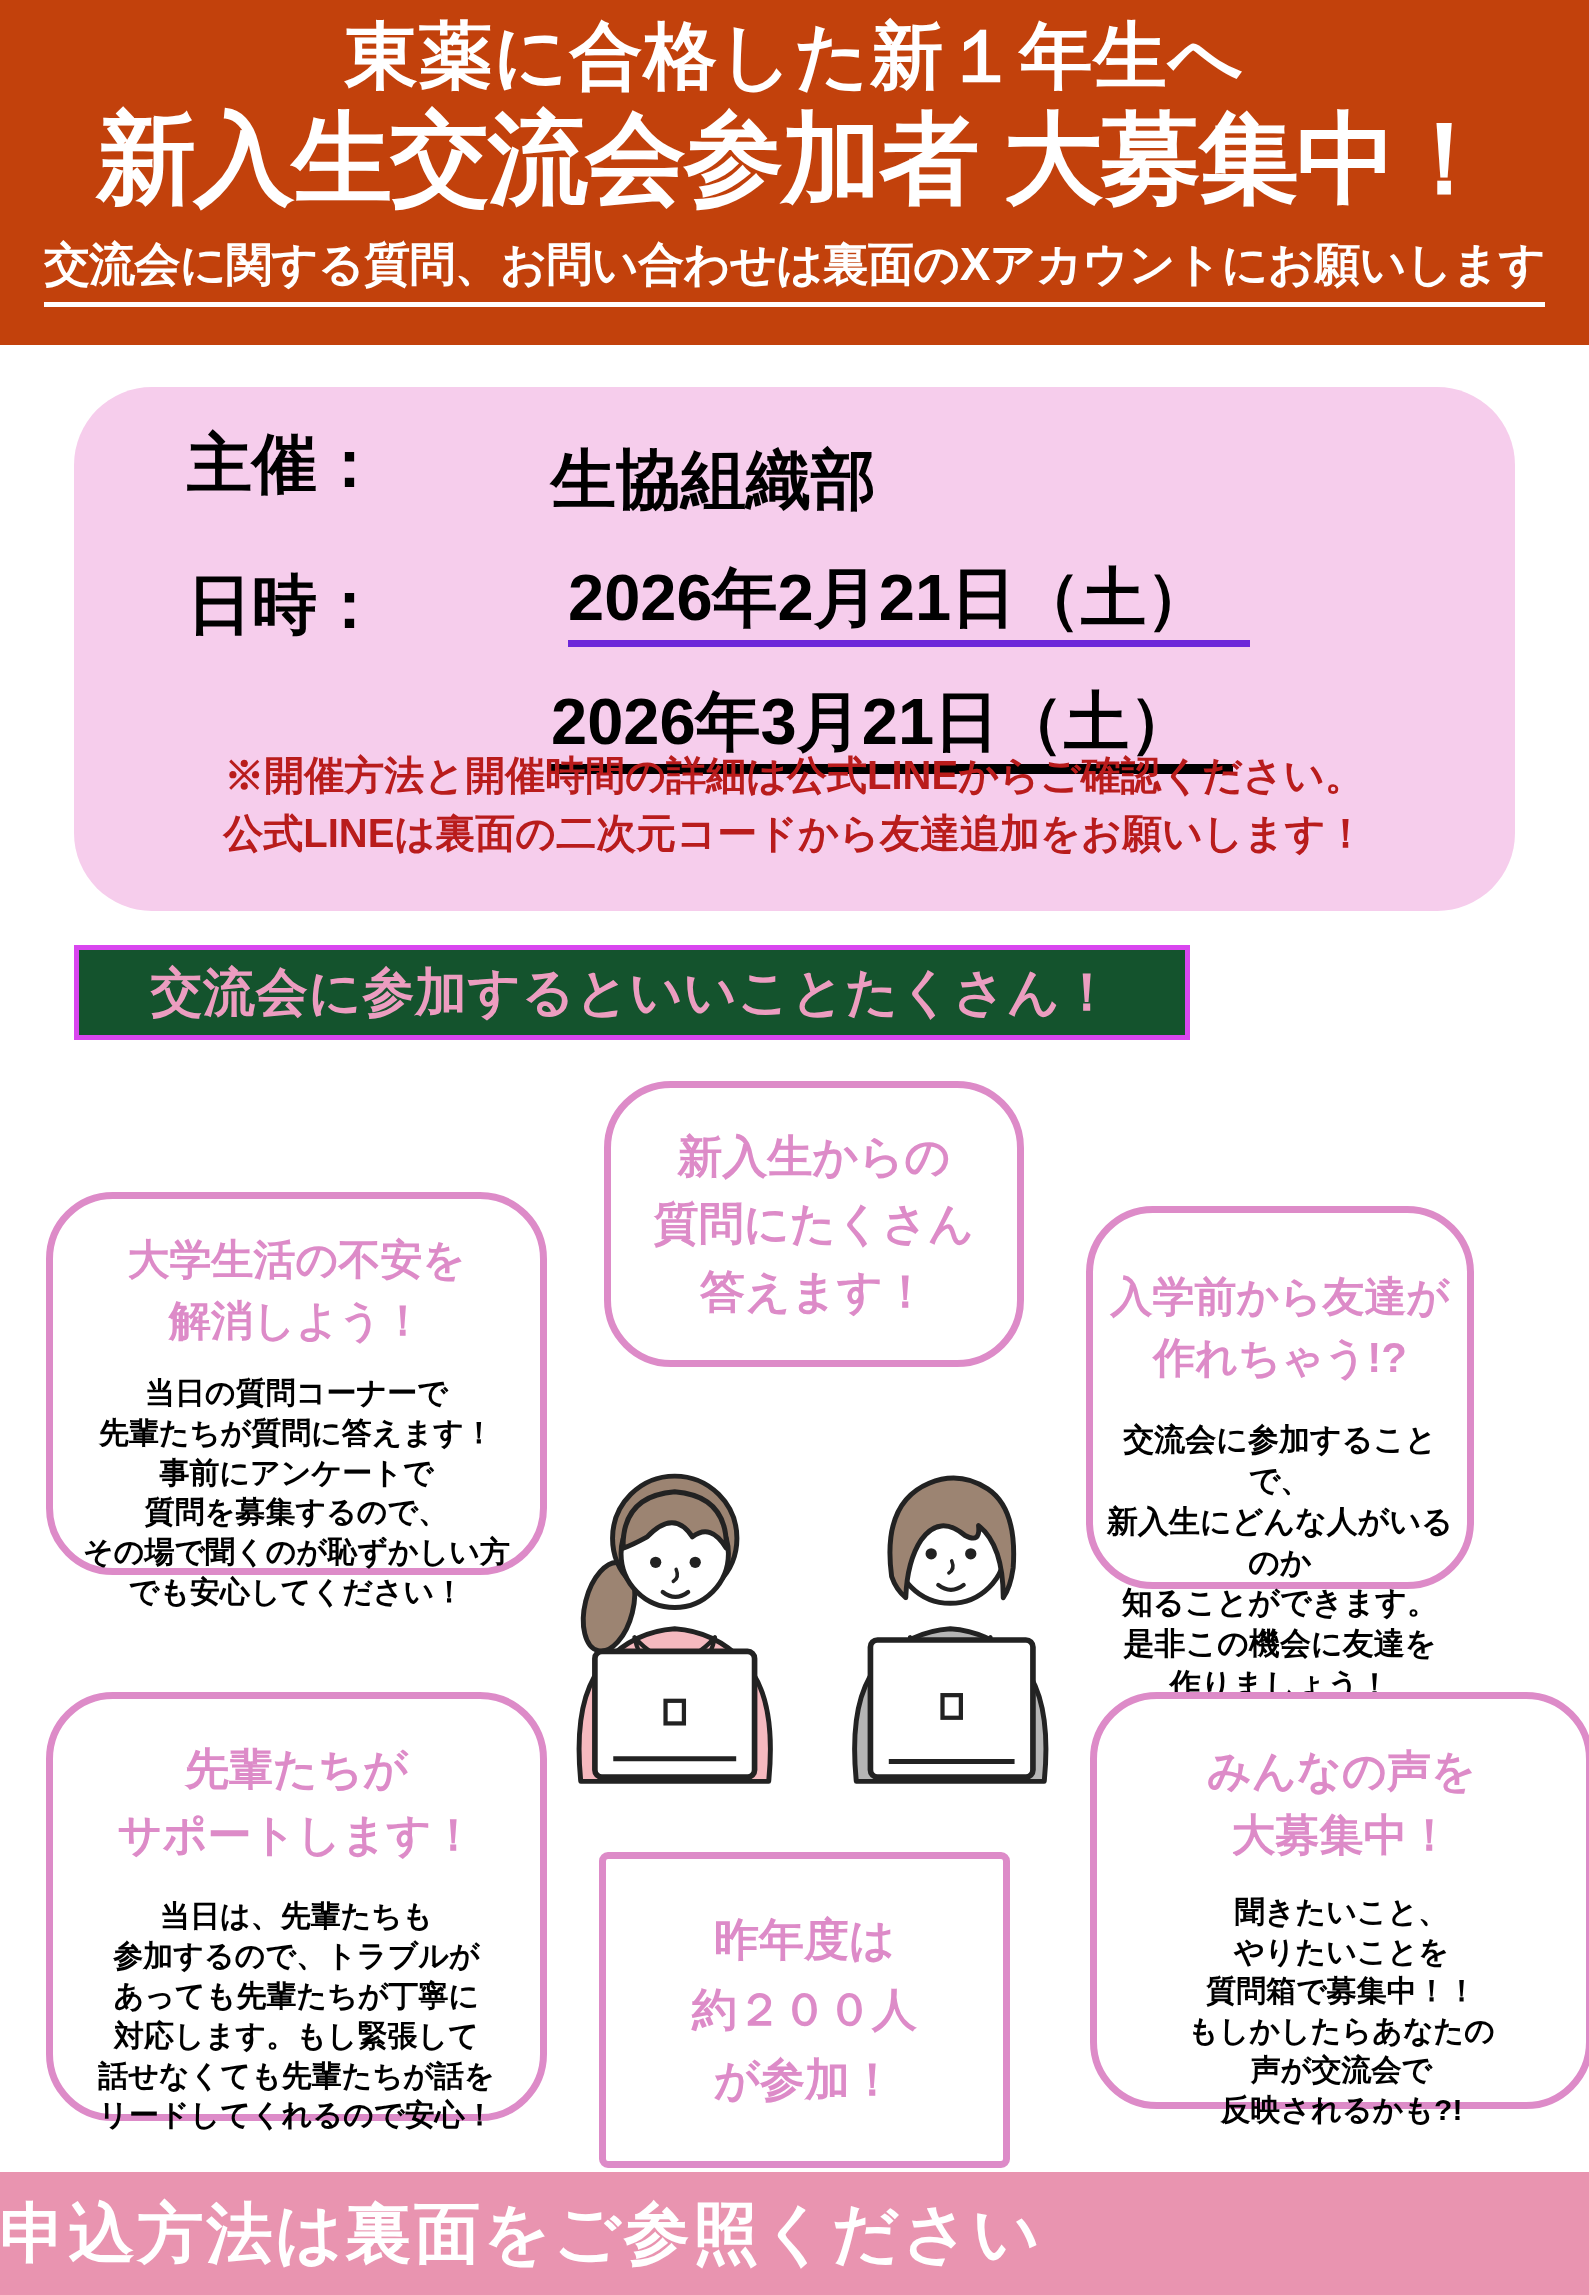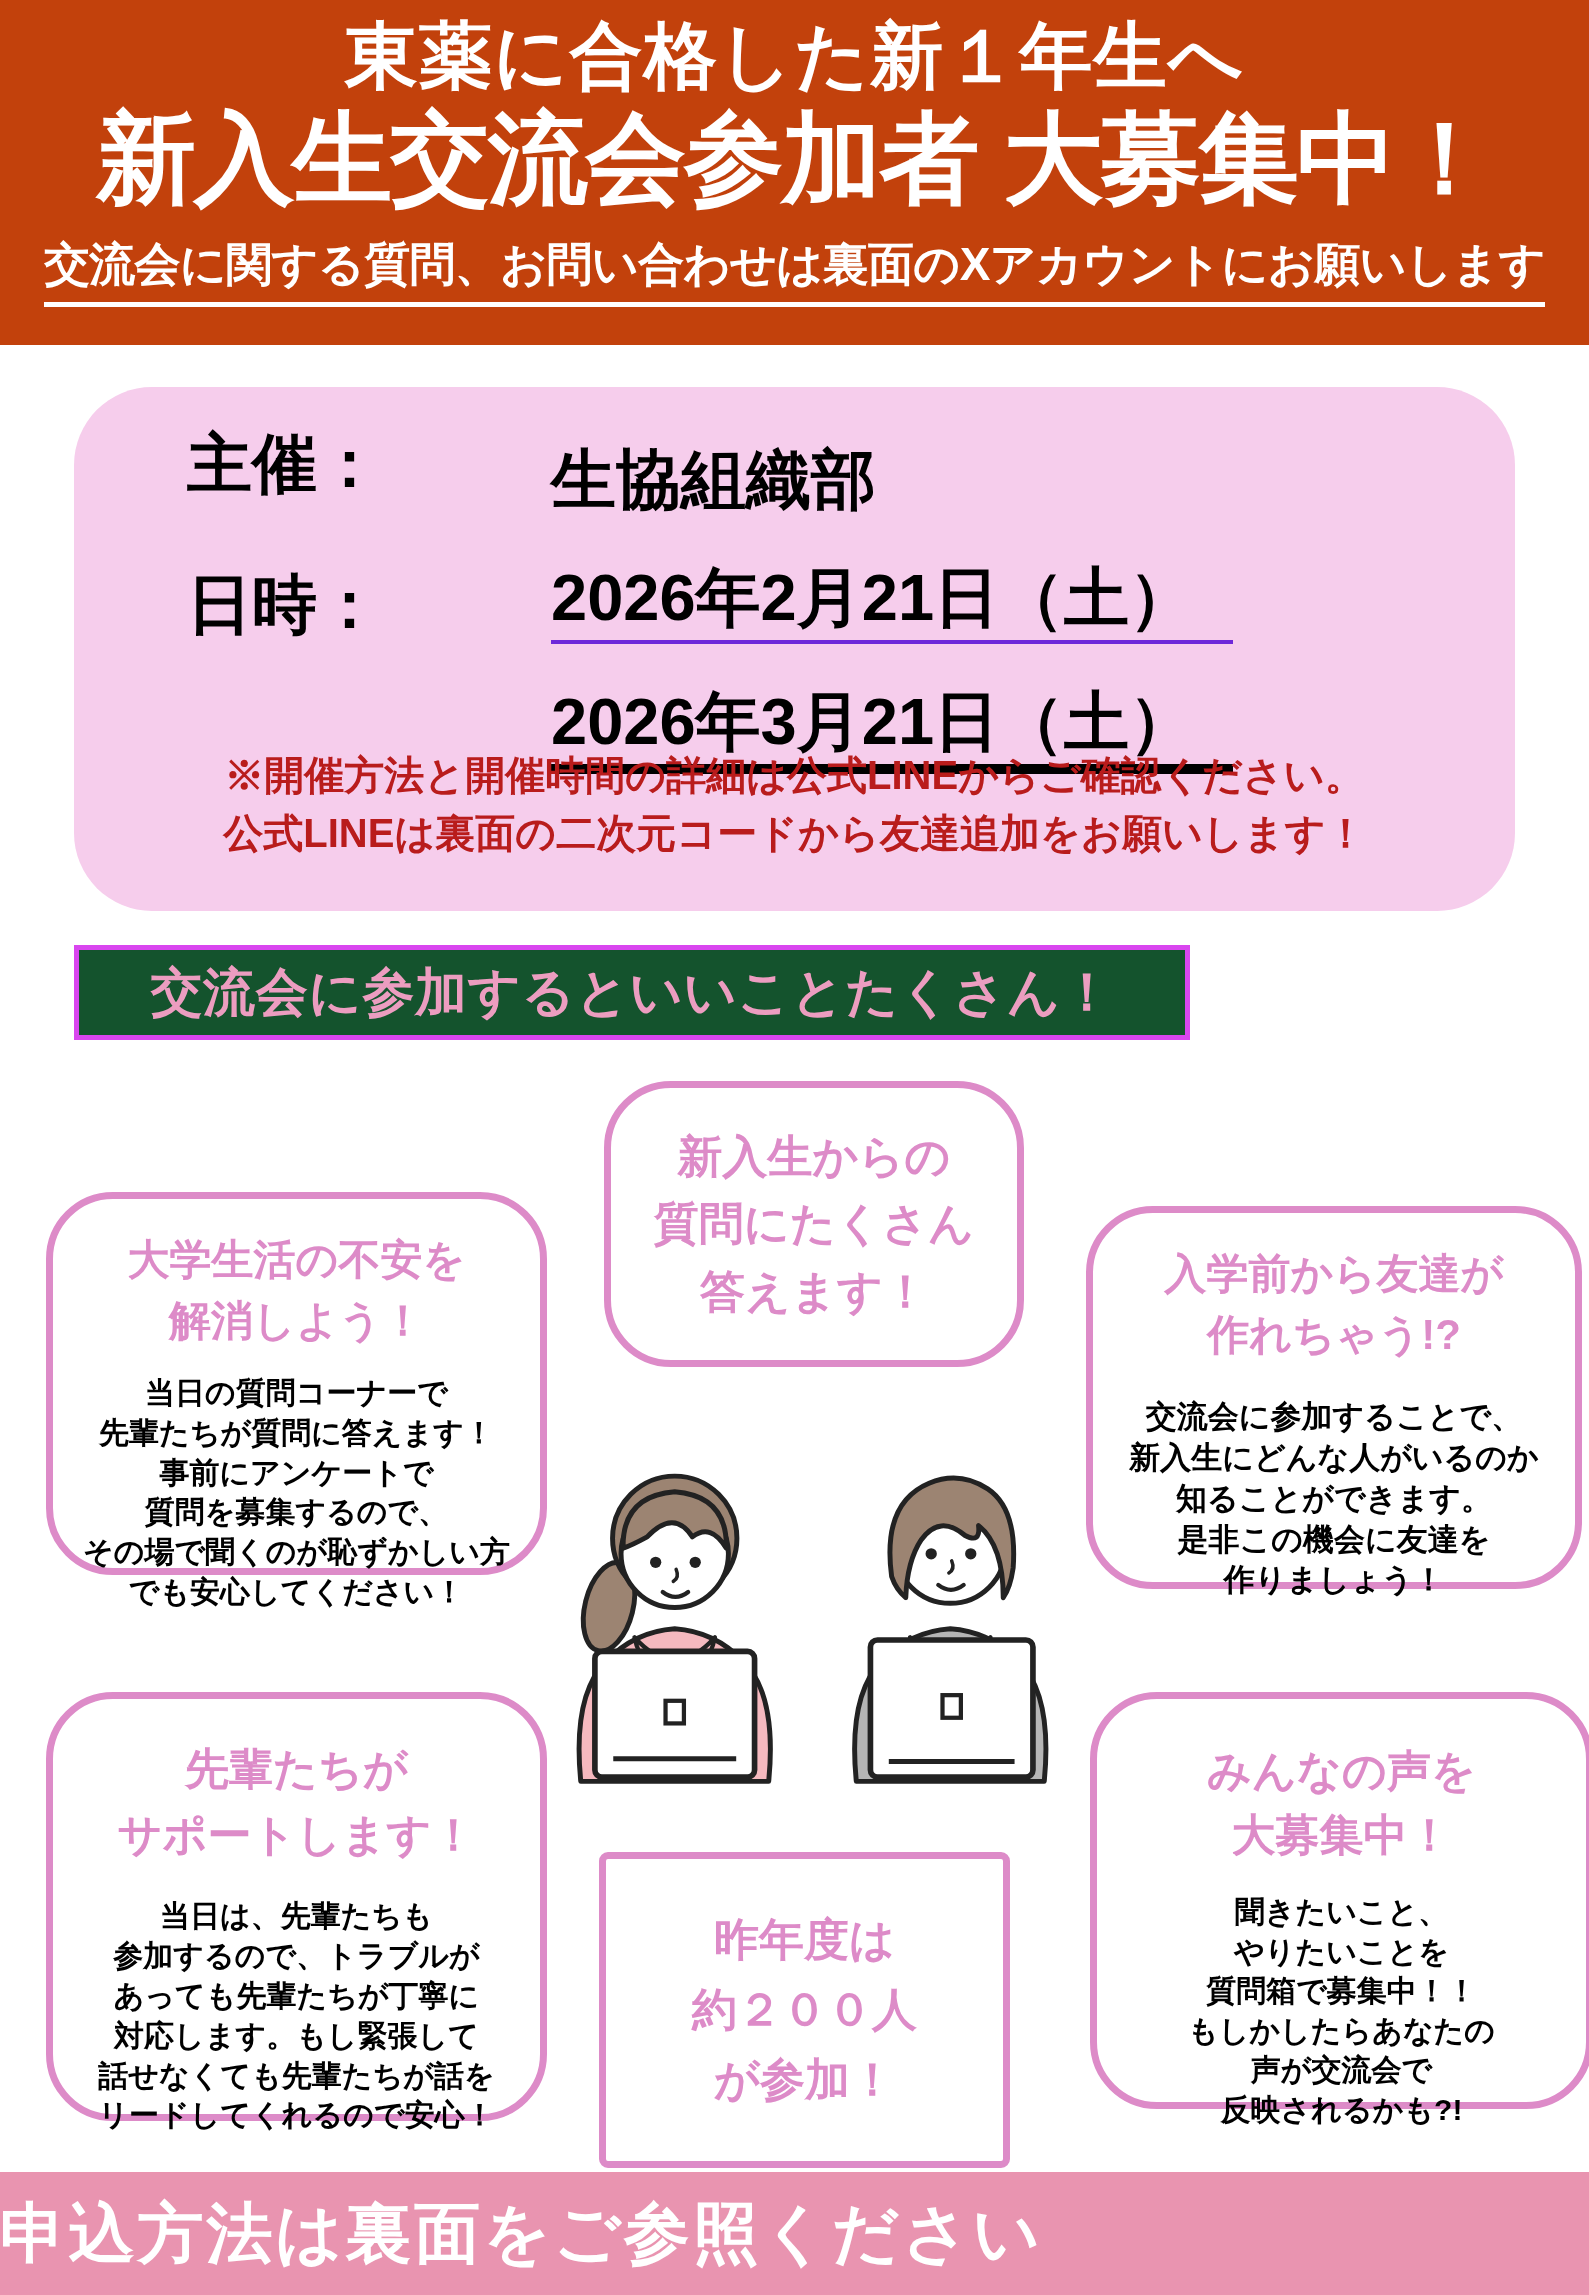--- a/index.html
+++ b/index.html
@@ -30,21 +30,21 @@
 
   
   .info-box{
     position:absolute;left:74px;top:387px;width:1441px;height:524px;
     background:#f6cdec;border-radius:78px;color:#000;
   }
   .info-text{position:absolute;font-size:65px;font-weight:900;white-space:nowrap;line-height:1;}
   .org-label{left:113px;top:44px;}
   .org-value{left:477px;top:60px;}
   .dt-label{left:113px;top:185px;}
-  .date1{left:477px;top:178px;border-bottom:4px solid #6d28d9;padding:0 39px 10px 0;}
+  .date1{left:494px;top:178px;border-bottom:7px solid #6d28d9;padding:0 39px 10px 0;}
   .date2{left:477px;top:302px;border-bottom:10px solid #000;padding:0 39px 10px 0;}
   .info-note{
     position:absolute;left:0;top:359px;width:1441px;
     color:#b91c1c;font-size:40px;font-weight:900;text-align:center;
     line-height:1.45;white-space:pre-line;
   }
 
   
   .benefits-box{
     position:absolute;left:74px;top:945px;width:1116px;height:95px;
@@ -62,21 +62,21 @@
   .bubble-body{color:#000;font-weight:700;white-space:pre-line;}
 
   .bubble-questions{left:604px;top:1081px;width:420px;height:286px;
     display:flex;align-items:center;justify-content:center;text-align:center;}
   .bubble-questions .bubble-title{font-size:45px;line-height:1.5;}
 
   .bubble-anxiety{left:46px;top:1192px;width:501px;height:383px;padding-top:31px;}
   .bubble-anxiety .bubble-title{font-size:42px;line-height:1.45;}
   .bubble-anxiety .bubble-body{font-size:30px;line-height:1.33;margin-top:21px;}
 
-  .bubble-friends{left:1086px;top:1206px;width:496px;height:383px;padding-top:31px;}
+  .bubble-friends{left:1086px;top:1206px;width:388px;height:383px;padding-top:54px;}
   .bubble-friends .bubble-title{font-size:42px;line-height:1.45;}
   .bubble-friends .bubble-body{font-size:31px;line-height:1.32;margin-top:31px;}
 
   .bubble-support{left:46px;top:1692px;width:501px;height:429px;padding-top:37px;}
   .bubble-support .bubble-title{font-size:44px;line-height:1.5;}
   .bubble-support .bubble-body{font-size:30px;line-height:1.33;margin-top:28px;}
 
   .bubble-attendance{left:599px;top:1852px;width:411px;height:316px;
     display:flex;align-items:center;justify-content:center;border-radius:9px;}
   .bubble-attendance .bubble-title{font-size:45px;line-height:1.55;}

